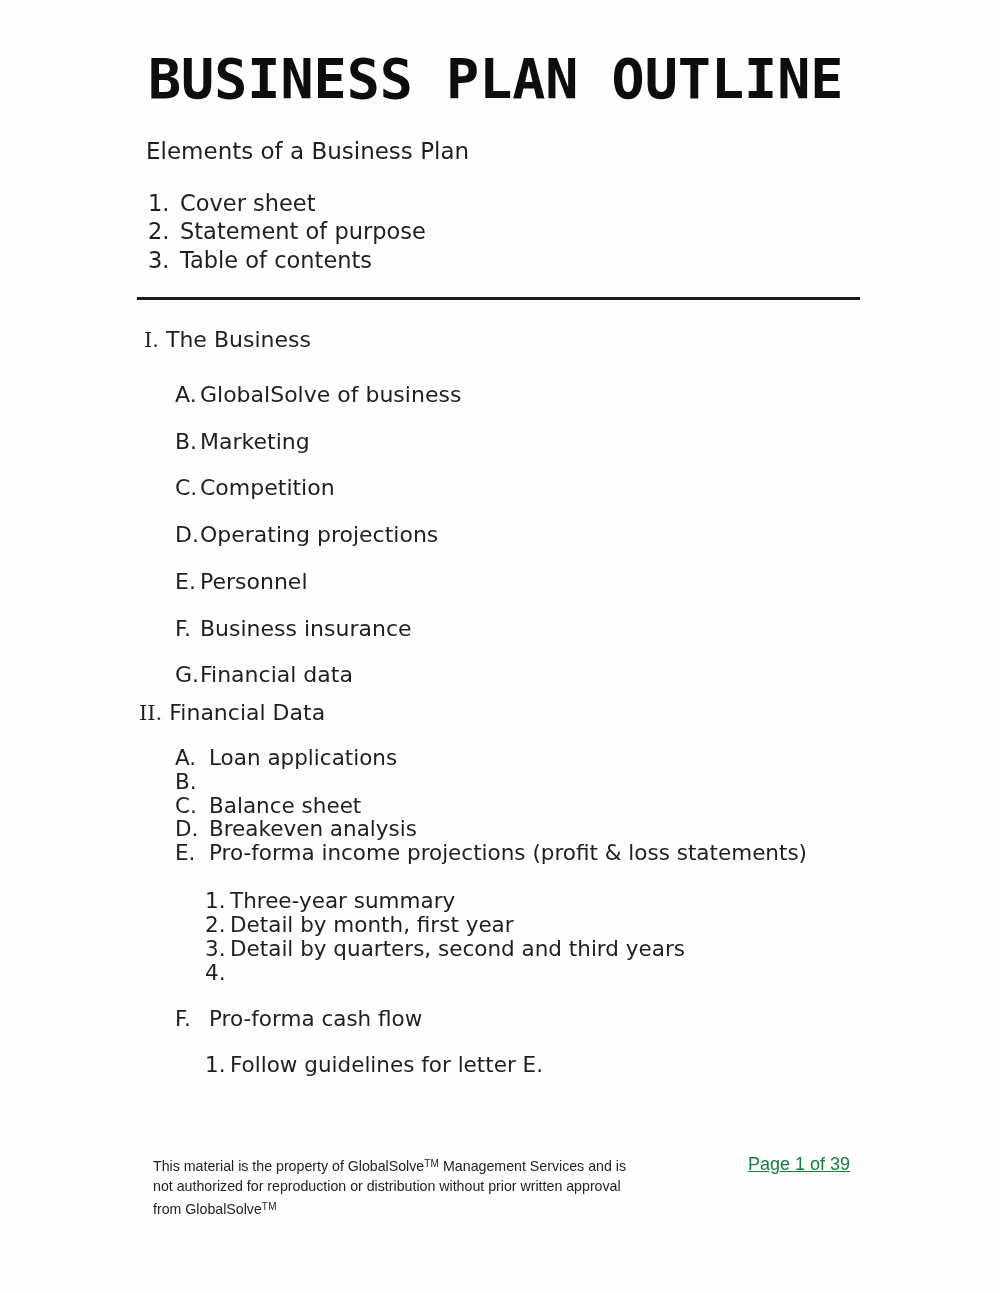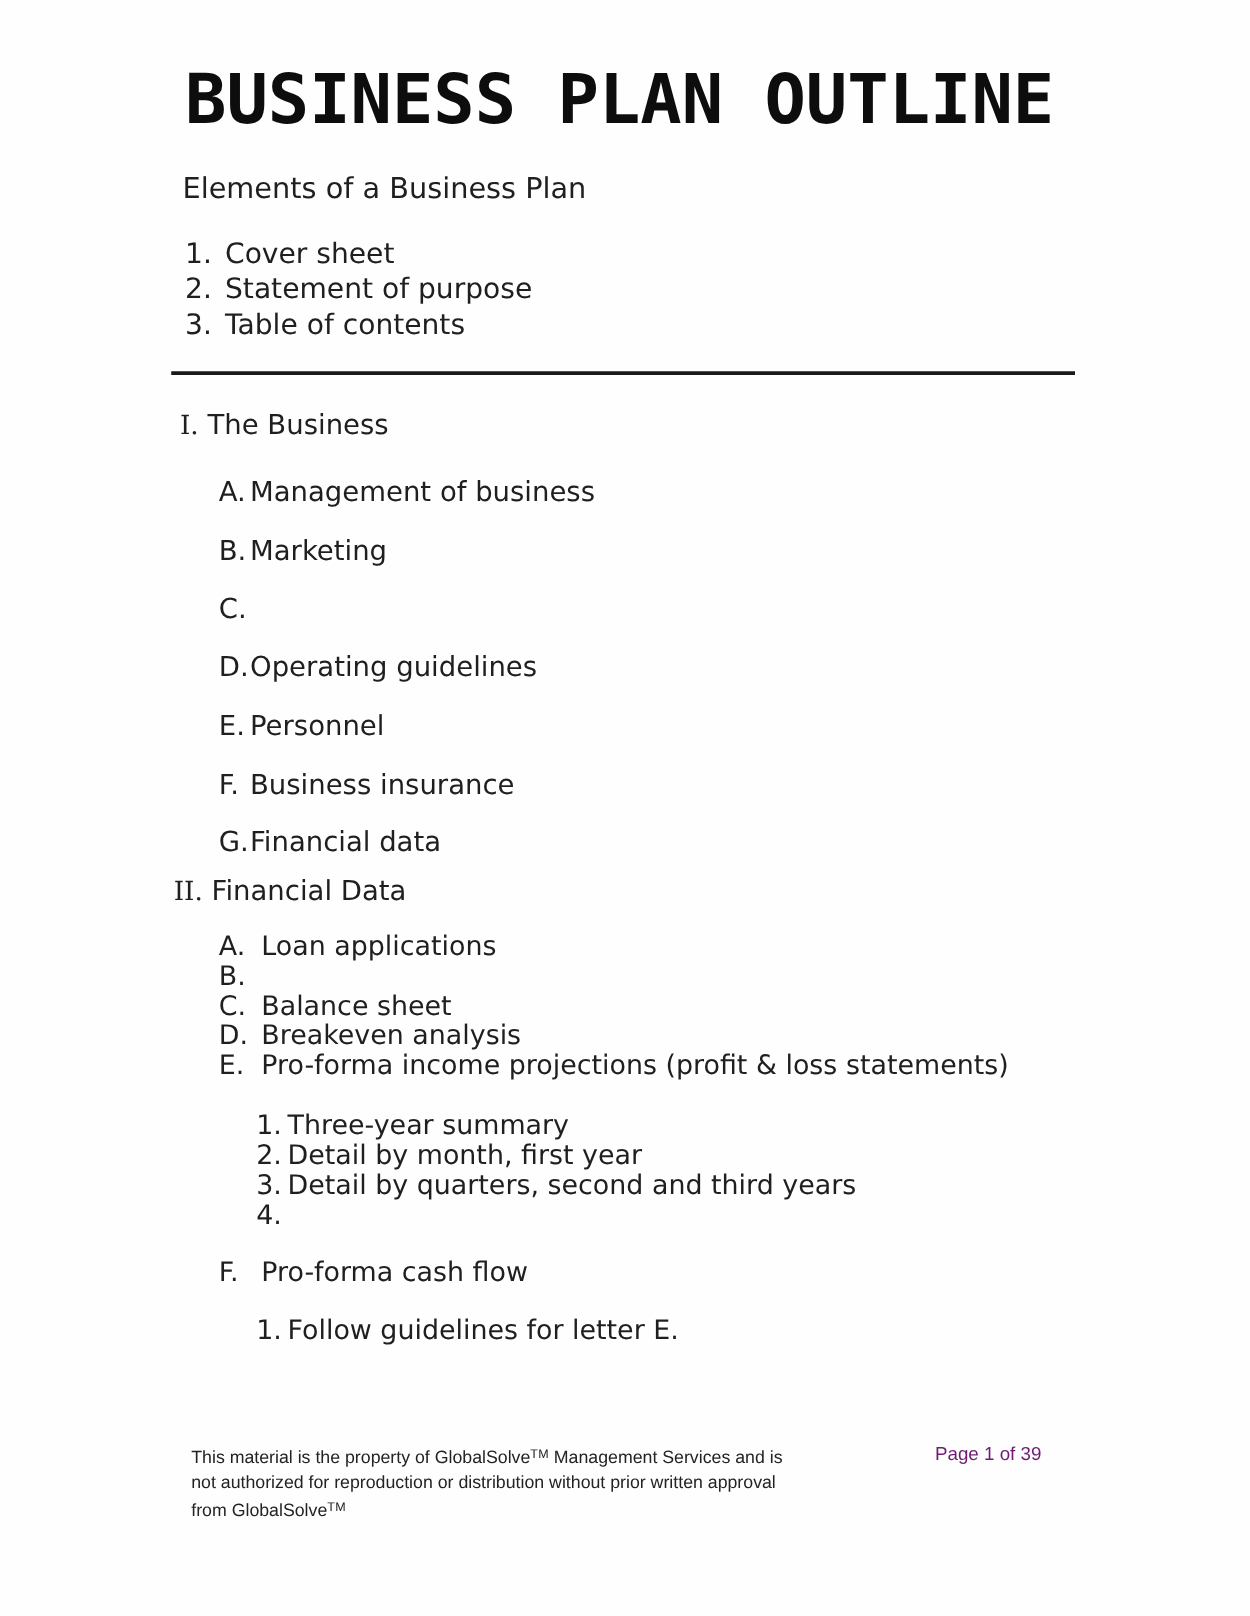--- a/index.html
+++ b/index.html
@@ -211,24 +211,25 @@
     font-size: 10px;
     vertical-align: 0.42em;
     letter-spacing: 0.2px;
   }
 
   .page-number {
     position: absolute;
     left: 748px;
     top: 1154px;
     font-family: "Liberation Sans", sans-serif;
-    font-size: 15px;
+    font-size: 18px;
     line-height: 20.2px;
-    color: #701a75;
-    white-space: pre;
+    color: #15803d;
+    white-space: pre;
+    text-decoration: underline;
   }
 </style>
 </head>
 <body>
 
 <div class="page">
 
   <div class="doc-title">BUSINESS PLAN OUTLINE</div>
 
   <div class="doc-subtitle">Elements of a Business Plan</div>
@@ -251,32 +252,33 @@
   <div class="divider"></div>
 
   <div class="section-head" id="section-1">
     <span class="roman">I.</span>
     <span class="stitle">The Business</span>
   </div>
 
   <div class="letters-loose">
     <div class="row">
       <span class="marker">A.</span>
-      <span class="label">Management of business</span>
+      <span class="label">GlobalSolve of business</span>
     </div>
     <div class="row">
       <span class="marker">B.</span>
       <span class="label">Marketing</span>
     </div>
     <div class="row">
       <span class="marker">C.</span>
+      <span class="label">Competition</span>
     </div>
     <div class="row">
       <span class="marker">D.</span>
-      <span class="label">Operating guidelines</span>
+      <span class="label">Operating projections</span>
     </div>
     <div class="row">
       <span class="marker">E.</span>
       <span class="label">Personnel</span>
     </div>
     <div class="row">
       <span class="marker">F.</span>
       <span class="label">Business insurance</span>
     </div>
     <div class="row">

